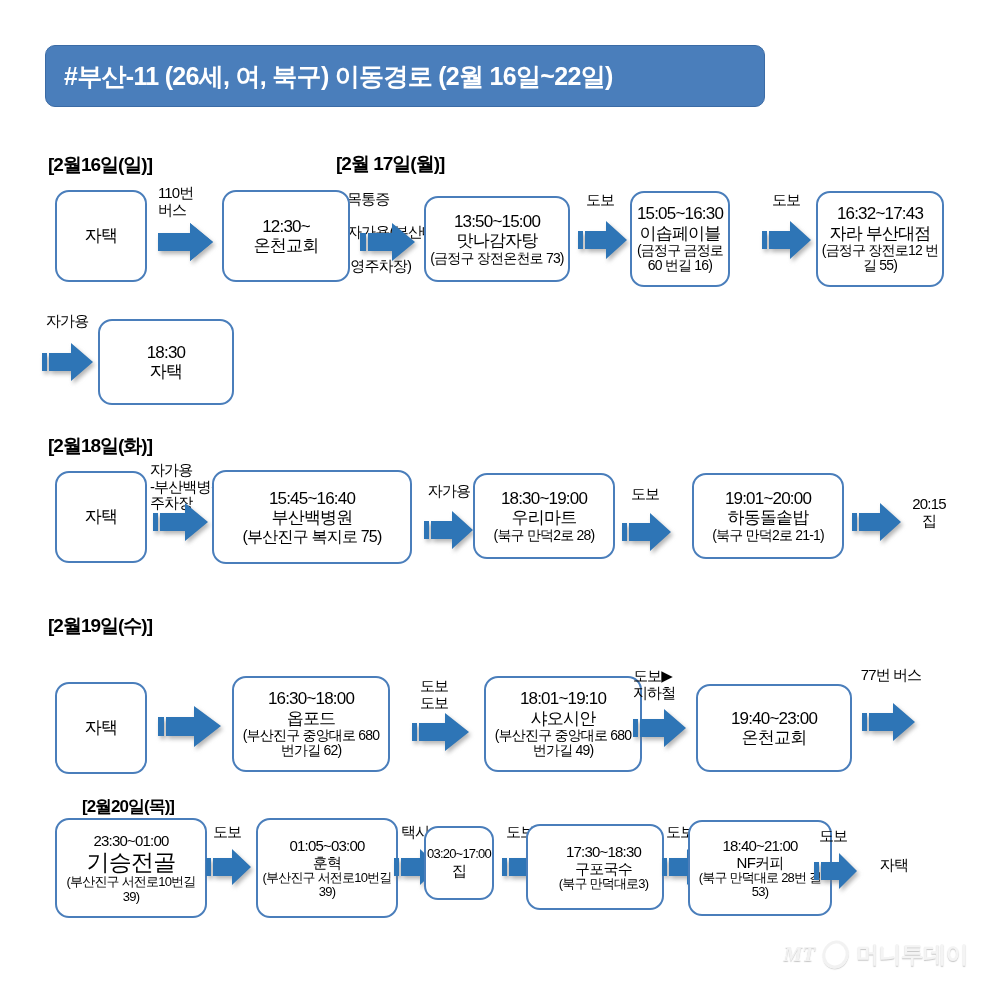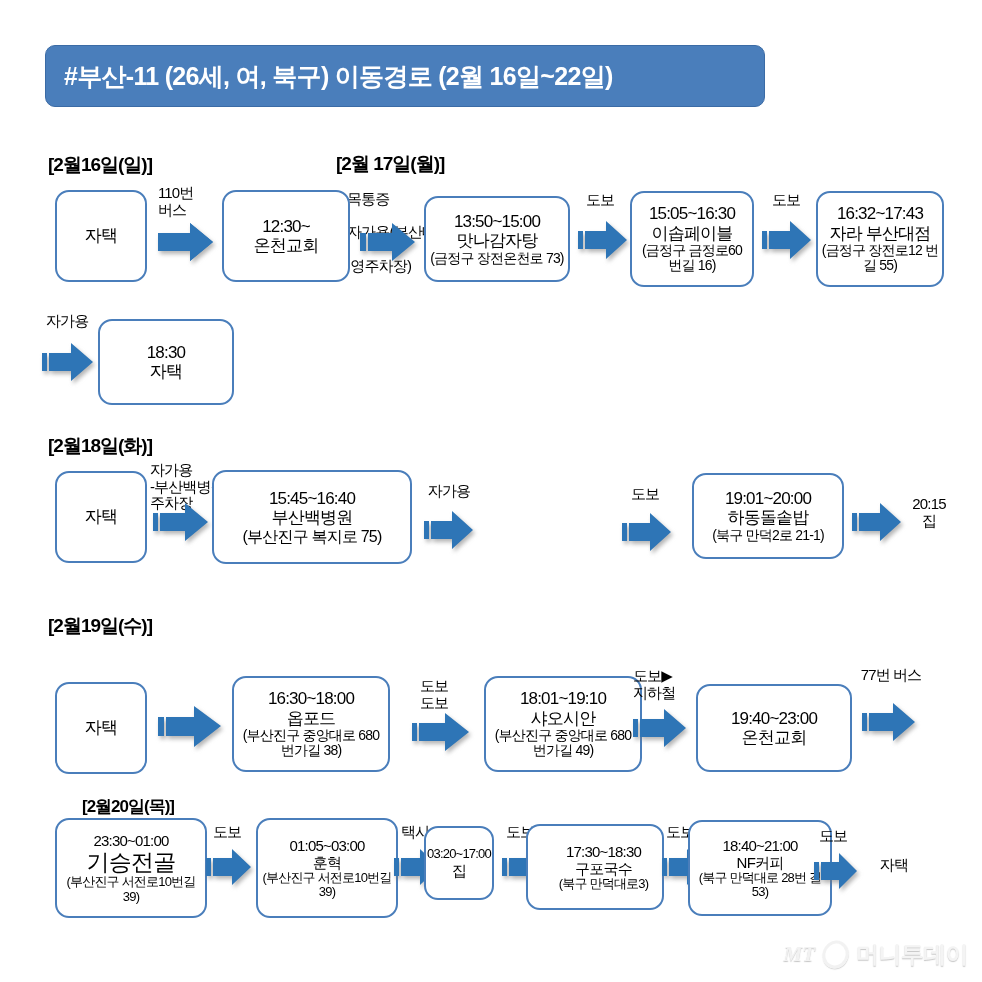--- a/index.html
+++ b/index.html
@@ -223,21 +223,21 @@
   </div>
 
   <div class="arrow-label center" style="left:578px; top:192px; width:44px;">도보</div>
   <div class="arrow" style="left:578px; top:218px;">
     <svg width="50" height="44" viewBox="0 0 50 44">
         <path d="M0,13 L5,13 L5,31 L0,31 Z" fill="#2e75b6"></path>
         <path d="M7,13 L28,13 L28,3 L49,22 L28,41 L28,31 L7,31 Z" fill="#2e75b6"></path>
       </svg>
   </div>
 
-  <div class="node" style="left:630px; top:191px; width:124px; height:96px;">
+  <div class="node" style="left:630px; top:191px; width:100px; height:96px;">
     <span class="l-time">15:05~16:30</span>
     <span class="l-name">이솝페이블</span>
     <span class="l-addr">(금정구 금정로60
 번길 16)</span>
   </div>
 
   <div class="arrow-label center" style="left:764px; top:192px; width:44px;">도보</div>
   <div class="arrow" style="left:762px; top:218px;">
     <svg width="50" height="44" viewBox="0 0 50 44">
         <path d="M0,13 L5,13 L5,31 L0,31 Z" fill="#2e75b6"></path>
@@ -286,20 +286,25 @@
   </div>
 
   <div class="arrow-label center" style="left:418px; top:483px; width:62px;">자가용</div>
   <div class="arrow" style="left:424px; top:508px;">
     <svg width="50" height="44" viewBox="0 0 50 44">
         <path d="M0,13 L5,13 L5,31 L0,31 Z" fill="#2e75b6"></path>
         <path d="M7,13 L28,13 L28,3 L49,22 L28,41 L28,31 L7,31 Z" fill="#2e75b6"></path>
       </svg>
   </div>
 
+  <div class="node" style="left:473px; top:473px; width:142px; height:86px;">
+    <span class="l-time">18:30~19:00</span>
+    <span class="l-name">우리마트</span>
+    <span class="l-addr">(북구 만덕2로 28)</span>
+  </div>
 
   <div class="arrow-label center" style="left:622px; top:486px; width:46px;">도보</div>
   <div class="arrow" style="left:622px; top:510px;">
     <svg width="50" height="44" viewBox="0 0 50 44">
         <path d="M0,13 L5,13 L5,31 L0,31 Z" fill="#2e75b6"></path>
         <path d="M7,13 L28,13 L28,3 L49,22 L28,41 L28,31 L7,31 Z" fill="#2e75b6"></path>
       </svg>
   </div>
 
   <div class="node" style="left:692px; top:473px; width:152px; height:86px;text-align:center;">
@@ -326,21 +331,21 @@
     <svg width="64" height="48" viewBox="0 0 64 48">
         <path d="M0,15 L6,15 L6,34 L0,34 Z" fill="#2e75b6"></path>
         <path d="M8,15 L36,15 L36,4 L63,24 L36,45 L36,34 L8,34 Z" fill="#2e75b6"></path>
       </svg>
   </div>
 
   <div class="node" style="left:232px; top:676px; width:158px; height:96px;">
     <span class="l-time">16:30~18:00</span>
     <span class="l-name">옵포드</span>
     <span class="l-addr">(부산진구 중앙대로
-680번가길 38)</span>
+680번가길 62)</span>
   </div>
 
   <div class="arrow-label" style="left:420px; top:678px; width:70px;">도보
   도보</div>
   <div class="arrow" style="left:412px; top:710px;">
     <svg width="58" height="44" viewBox="0 0 58 44">
         <path d="M0,13 L5,13 L5,31 L0,31 Z" fill="#2e75b6"></path>
         <path d="M7,13 L33,13 L33,3 L57,22 L33,41 L33,31 L7,31 Z" fill="#2e75b6"></path>
       </svg>
   </div>

